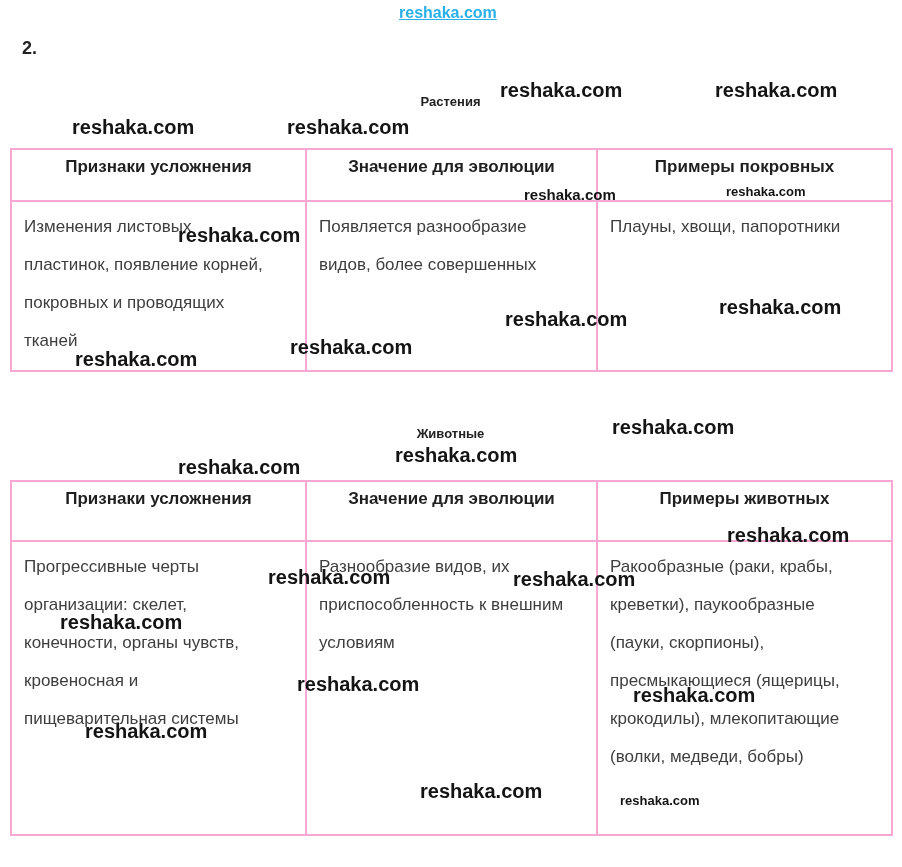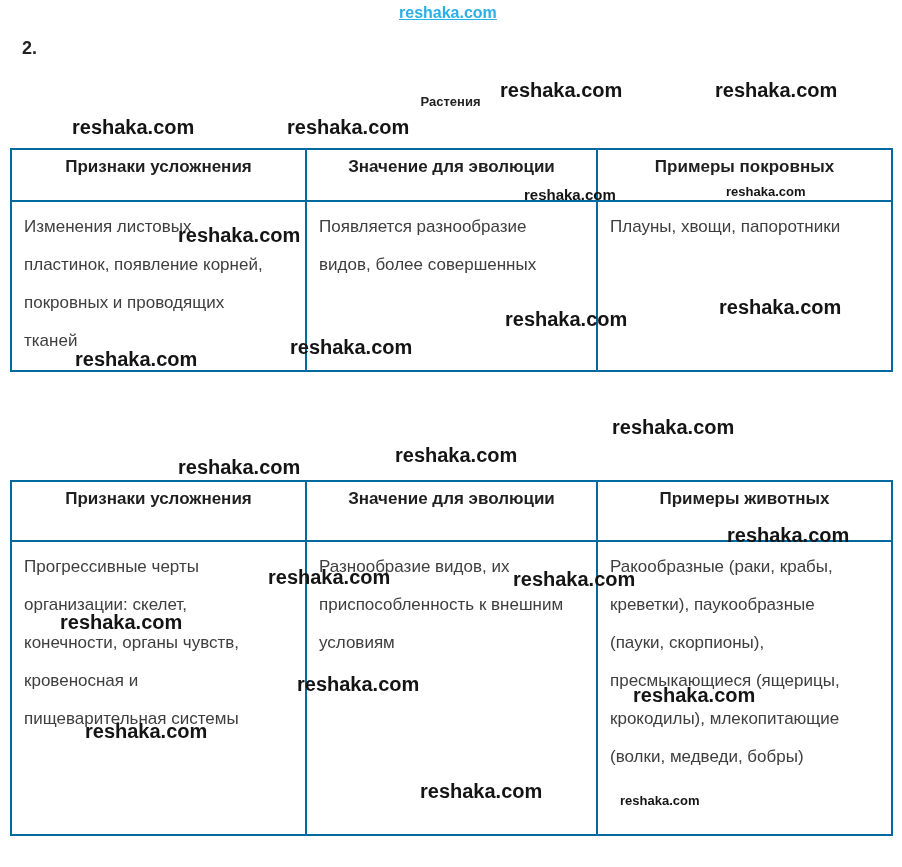--- a/index.html
+++ b/index.html
@@ -30,21 +30,21 @@
     color: #222222;
   }
   table.tbl {
     position: absolute;
     left: 10px;
     width: 881px;
     border-collapse: collapse;
     table-layout: fixed;
   }
   table.tbl th, table.tbl td {
-    border: 2px solid #0369a1;
+    border: 2px solid #f9a8d4;
     margin-left: 20px;
   }
   table.tbl th {
     font-size: 17px;
     font-weight: bold;
     color: #1f1f1f;
     text-align: center;
     vertical-align: top;
     padding-top: 7px;
   }
@@ -101,20 +101,21 @@
     </thead>
     <tbody>
       <tr>
         <td>Изменения листовых пластинок, появление корней, покровных и проводящих тканей</td>
         <td>Появляется разнообразие видов, более совершенных</td>
         <td>Плауны, хвощи, папоротники</td>
       </tr>
     </tbody>
   </table>
 
+  <div class="table-title" style="top:426px">Животные</div>
   <table class="tbl t2" style="top:480px">
     <colgroup>
         <col style="width:295px">
         <col style="width:291px">
         <col style="width:295px">
       </colgroup>
     <thead>
       <tr>
         <th>Признаки усложнения</th>
         <th>Значение для эволюции</th>

